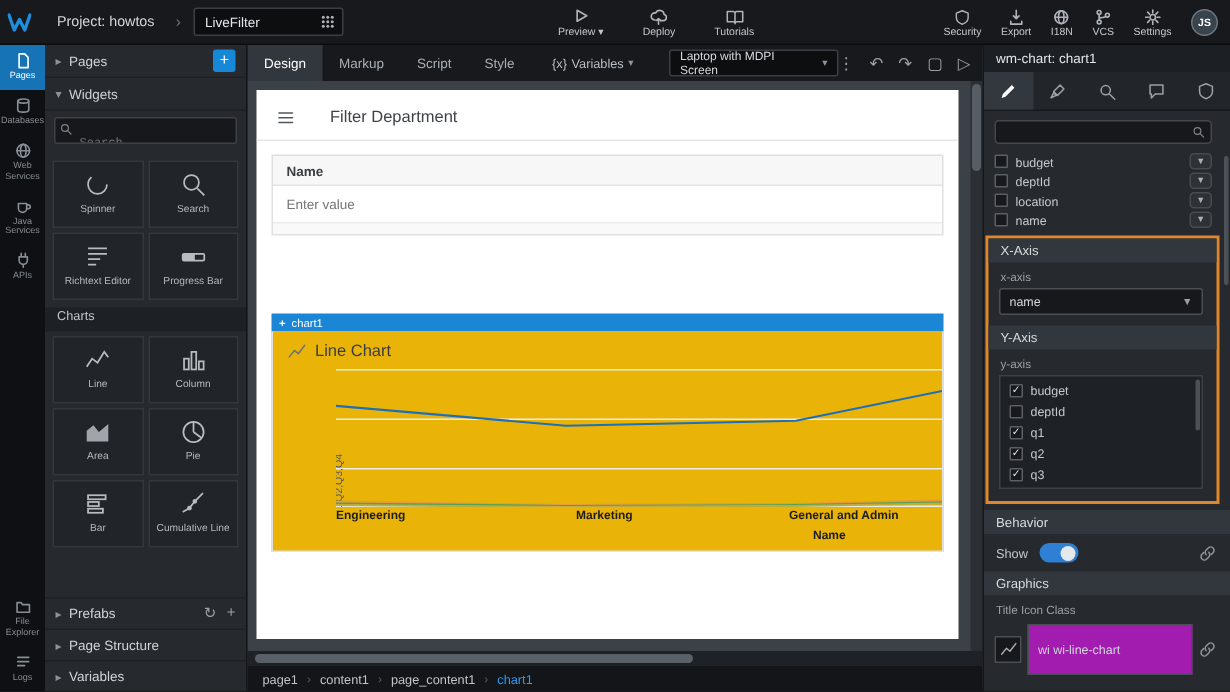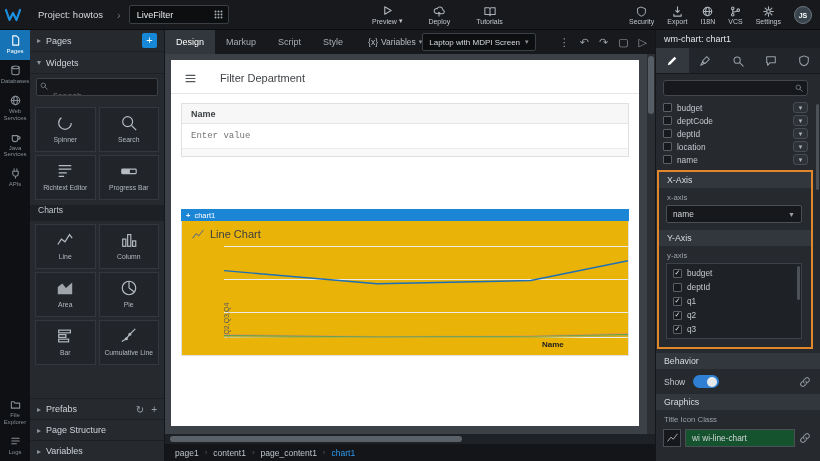--- a/index.html
+++ b/index.html
@@ -55,37 +55,37 @@
   .lp-foot{margin-top:auto}
   .lp-foot .lp-row{border-top:1px solid #1d2024;border-bottom:none;height:21px}
   .foot-ic{margin-left:auto;color:#9aa0a7;font-size:10px;display:flex;gap:7px}
 
   
   .ccol{position:absolute;left:165px;top:30px;width:490px;height:431px;display:flex;flex-direction:column}
   .ctoolbar{height:24px;background:#17191d;display:flex;align-items:center;flex:none}
   .ctab{padding:4px 11px;height:24px;display:flex;align-items:center;color:#a8aeb5;font-size:9px;cursor:pointer}
   .ctab.active{background:#32373d;color:#fff}
   .vars{display:flex;align-items:center;gap:3px;margin-left:14px;color:#b9bfc5;font-size:8.5px;cursor:pointer}
-  .device{display:flex;align-items:center;gap:5px;margin-left:0;height:18px;background:#0c0e10;
+  .device{display:flex;align-items:center;gap:5px;margin-left:24px;height:18px;background:#0c0e10;
           border:1px solid #3a3f45;border-radius:2px;padding:0 6px;color:#d6dade;font-size:8px;cursor:pointer}
   .cbar-icons{margin-left:auto;display:flex;align-items:center;gap:10px;padding-right:8px;color:#9aa0a7;font-size:11px}
   .cbar-icons span{cursor:pointer}
   .canvas-body{flex:1;position:relative;background:#3c4147;overflow:hidden}
   .vsb{position:absolute;right:0;top:0;bottom:0;width:8px;background:#2b2f34}
   .vsb .thumb{position:absolute;left:1px;right:1px;top:2px;height:58px;background:#565d64;border-radius:3px}
   .page{position:absolute;left:6px;top:6px;width:468px;height:366px;background:#fff;color:#333;overflow:hidden}
   .pg-head{display:flex;align-items:center;gap:24px;padding:12px 14px 9px;border-bottom:1px solid #e6e6e6}
   .burger{color:#53575b}
   .pg-title{font-size:11px;color:#3f4347}
   .fpanel{margin:9px 10px 0;border:1px solid #e0e0e0}
   .fpanel .fhead{height:20px;background:#f7f7f7;border-bottom:1px solid #e4e4e4;display:flex;align-items:center;
                  padding:0 9px;font-size:9px;font-weight:bold;color:#3c4043}
   .fpanel .fbody{height:24px;display:flex;align-items:center;padding:0 3px}
   .fpanel .fbody input{border:none;outline:none;width:100%;font-size:9px;color:#444;padding:0 6px;
-                       font-family:Liberation Mono, monospace}
+                       font-family:Liberation Sans, sans-serif}
   .fpanel .ffoot{height:8px;background:#f9f9f9;border-top:1px solid #ececec}
   .sel-bar{margin:52px 10px 0;height:12px;background:#1b86d6;display:flex;align-items:center;gap:4px;
            padding:0 5px;color:#fff;font-size:7.5px;cursor:pointer}
   .widget{margin:0 10px;border:1px solid #e2e2e2;border-top:none;background:#eab308;padding:7px 0 4px}
   .w-title{display:flex;align-items:center;gap:6px;padding:0 10px 6px;font-size:11px;color:#3a3e42}
   .w-title .wt-ic{color:#6e747a}
   .plot-wrap{position:relative;margin-left:42px;height:92px;overflow:hidden}
   .gline{position:absolute;left:0;right:0;height:1px;background:#ebebeb}
   .g0{top:0}.g1{top:33px}.g2{top:66px}.g3{top:91px}
   #chart-svg{position:absolute;left:0;top:0}
@@ -134,22 +134,22 @@
   .ylist .sb{position:absolute;right:1px;top:2px;width:3px;height:34px;background:#4c5157;border-radius:2px}
   .show-row{display:flex;align-items:center;gap:8px;padding:6px 9px 6px 8px;font-size:8.5px;color:#c4c9ce}
   .toggle{width:26px;height:13px;border-radius:7px;background:#3a4046;position:relative;cursor:pointer;flex:none}
   .toggle.checked{background:#2f7fd4}
   .toggle .knob{position:absolute;top:1.5px;left:2px;width:10px;height:10px;border-radius:50%;background:#e6e9eb}
   .toggle.checked .knob{left:auto;right:2px}
   .bind-ic{margin-left:auto;color:#8d939a;cursor:pointer}
   .icon-class-row{display:flex;align-items:center;gap:4px;margin:2px 9px 0 7px}
   .ic-box{width:18px;height:18px;background:#16181b;border:1px solid #4a4f55;display:flex;align-items:center;
           justify-content:center;color:#aab0b6;flex:none}
-  .ic-input{flex:1;height:18px;background:#14532d;border:1px solid #4a4f55;display:flex;align-items:center;
-            padding:0 6px;color:#d2d6da;font-size:8.3px}
+  .ic-input{flex:1;height:18px;background:#a21caf;border:1px solid #4a4f55;display:flex;align-items:center;
+            padding:16px 6px;color:#d2d6da;font-size:8.3px}
   .rp-scroll{position:absolute;right:1px;top:30px;width:3px;height:86px;background:#4c5157;border-radius:2px}
 </style>
 </head>
 <body>
 
 <div class="app">
 
   <header class="topbar">
     <div class="logo">
       <svg width="16" height="16" viewBox="0 0 16 16">
@@ -460,20 +460,25 @@
             <div class="gline g3"></div>
 
             <span class="yaxis-title">Budget,Q1,Q2,Q3,Q4</span>
             <svg id="chart-svg" width="460" height="92">
                 <polyline points="0.0,24.6 153.3,37.8 306.7,34.5 460.0,3.3" fill="none" stroke="#1d6fb8" stroke-width="1.4"></polyline>
                 <polyline points="0.0,88.4 153.3,90.7 306.7,90.0 460.0,86.1" fill="none" stroke="#e89a3c" stroke-width="1.4"></polyline>
                 <polyline points="0.0,89.7 153.3,91.3 306.7,90.7 460.0,87.7" fill="none" stroke="#56a254" stroke-width="1.4"></polyline>
                 <polyline points="0.0,90.7 153.3,92.0 306.7,91.3 460.0,88.7" fill="none" stroke="#bfae35" stroke-width="1.4"></polyline>
               </svg>
           </div>
+          <div class="xlabels">
+            <span class="x0">Engineering</span>
+            <span class="x1">Marketing</span>
+            <span class="x2">General and Admin</span>
+          </div>
           <div class="xaxis-title">
             <span>Name</span>
           </div>
         </div>
       </div>
       <div class="vsb">
           <div class="thumb"></div>
         </div>
     </div>
 
@@ -529,25 +534,20 @@
         <svg class="ic mag" width="8" height="8" viewBox="0 0 12 12">
             <circle cx="5" cy="5" r="3.4"></circle>
             <path d="M7.6 7.6L11 11"></path>
           </svg>
       </div>
 
       <div class="col-list">
         <div class="col-row">
           <span class="cbx"></span>
           <span class="col-lb">budget</span>
-          <span class="chev-btn">▼</span>
-        </div>
-        <div class="col-row">
-          <span class="cbx"></span>
-          <span class="col-lb">deptCode</span>
           <span class="chev-btn">▼</span>
         </div>
         <div class="col-row">
           <span class="cbx"></span>
           <span class="col-lb">deptId</span>
           <span class="chev-btn">▼</span>
         </div>
         <div class="col-row">
           <span class="cbx"></span>
           <span class="col-lb">location</span>

